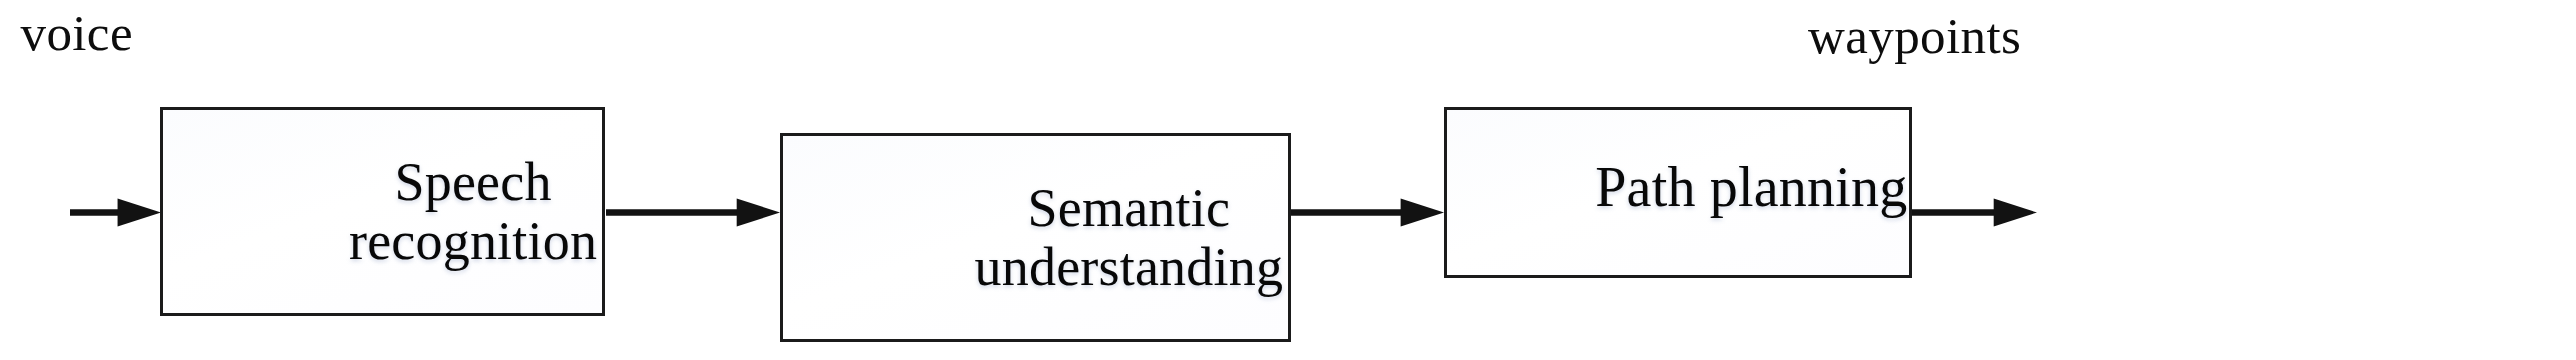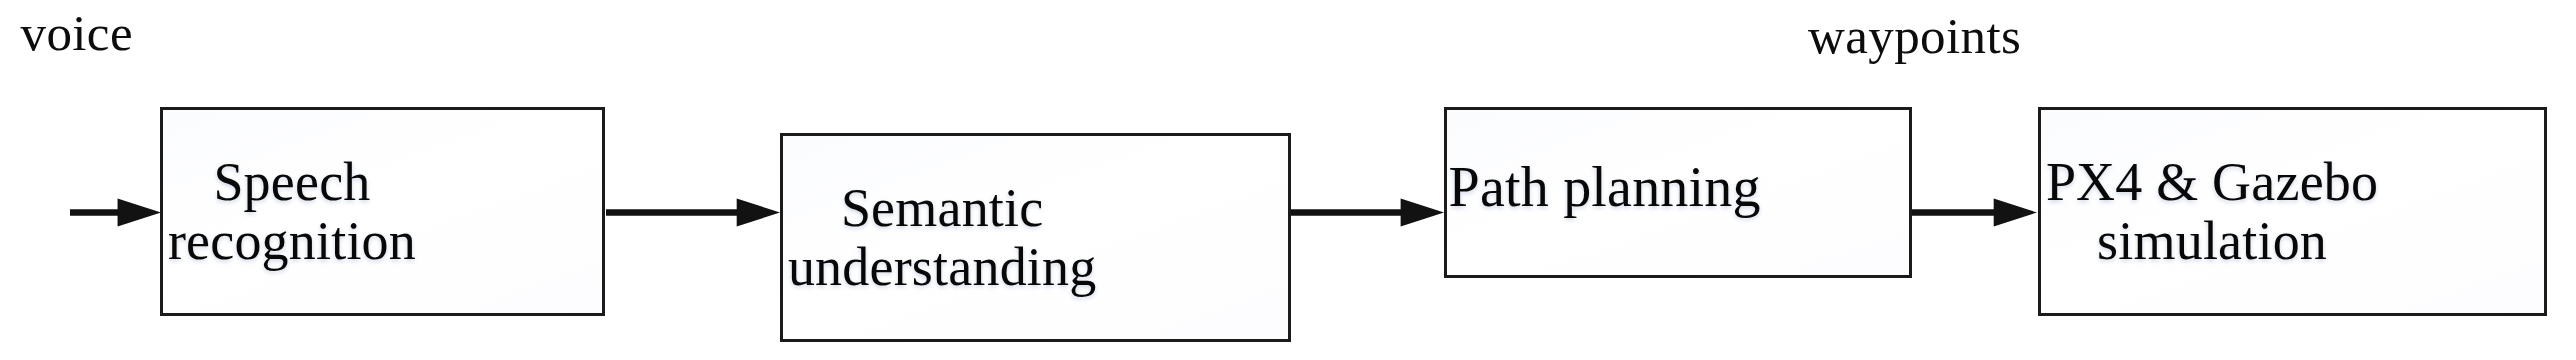--- a/index.html
+++ b/index.html
@@ -28,21 +28,21 @@
   }
 
   
   .proc-box {
     position: absolute;
     box-sizing: border-box;
     border: 3.3px solid #1b1b1b;
     background: linear-gradient(160deg, #fbfcfe 0%, #ffffff 45%, #fdfdff 100%);
     display: flex;
     align-items: center;
-    justify-content: flex-start;
+    justify-content: flex-end;
   }
   .proc-box .proc-label {
     color: #080808;
     font-family: "Liberation Serif", "DejaVu Serif", serif;
     font-size: 54px;
     line-height: 1.08;
     text-align: center;
     white-space: pre-line;
     letter-spacing: 0.2px;
     padding: 0 4.9px;
@@ -107,19 +107,15 @@
 
   <div class="proc-box" style="left:780px; top:107px; width:511px; height:209px;margin-top:26px;">
     <div class="proc-label">Semantic
 understanding</div>
   </div>
 
   <div class="proc-box single shift-up" style="left:1444px; top:107px; width:468px; height:171px;">
     <div class="proc-label">Path planning</div>
   </div>
 
-  <div class="proc-box" style="left:2038px; top:107px; width:509px; height:209px;">
-    <div class="proc-label">PX4 &amp; Gazebo
-simulation</div>
-  </div>
 
 </div>
 
 
 </body></html>

